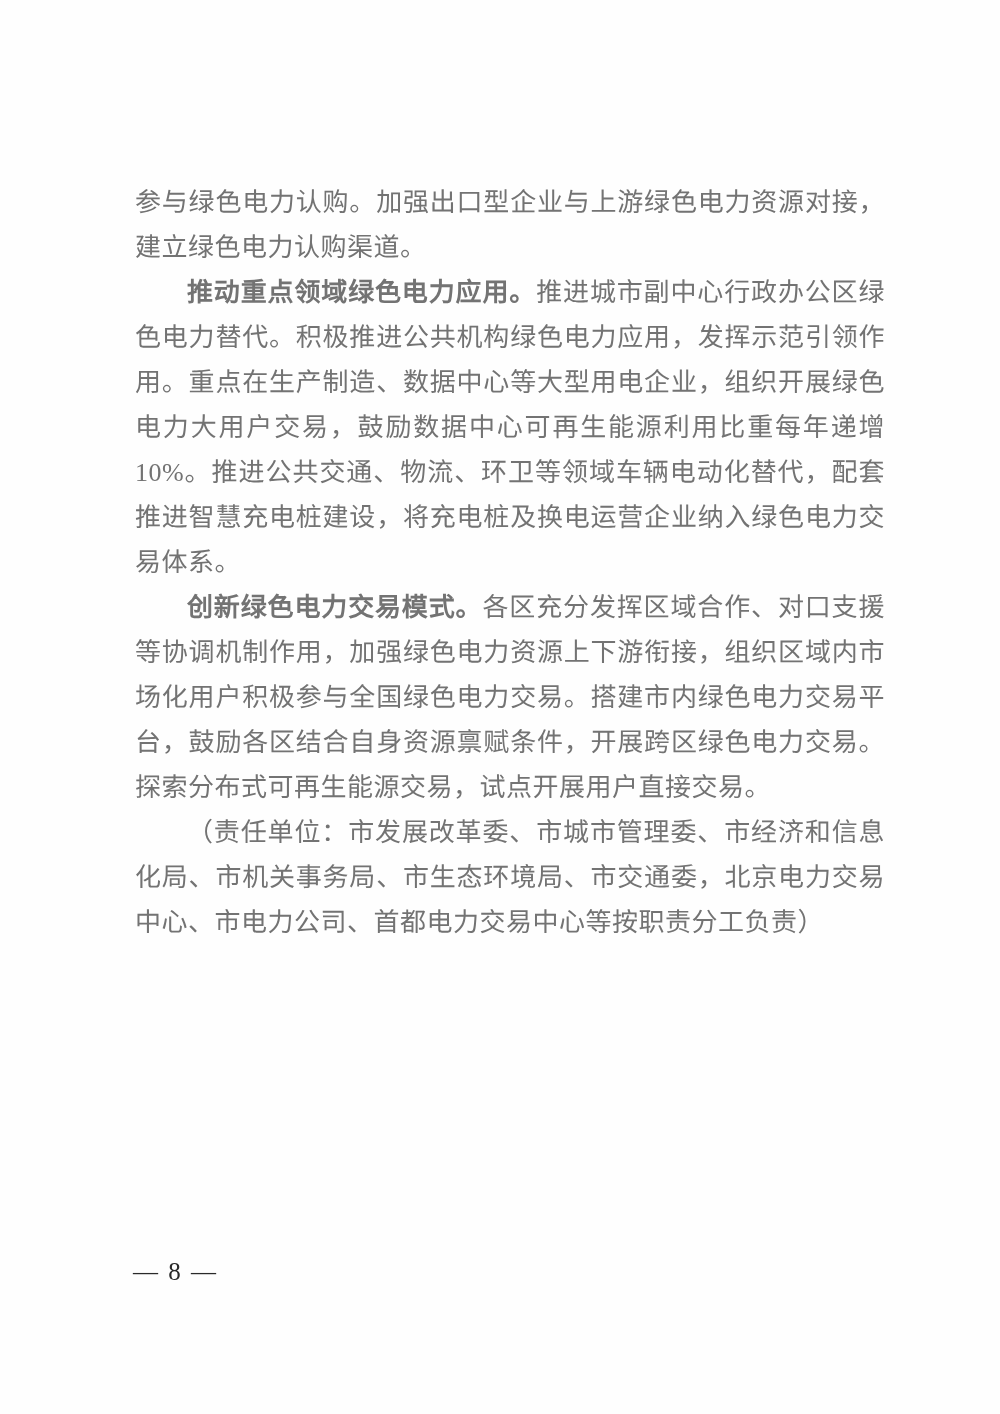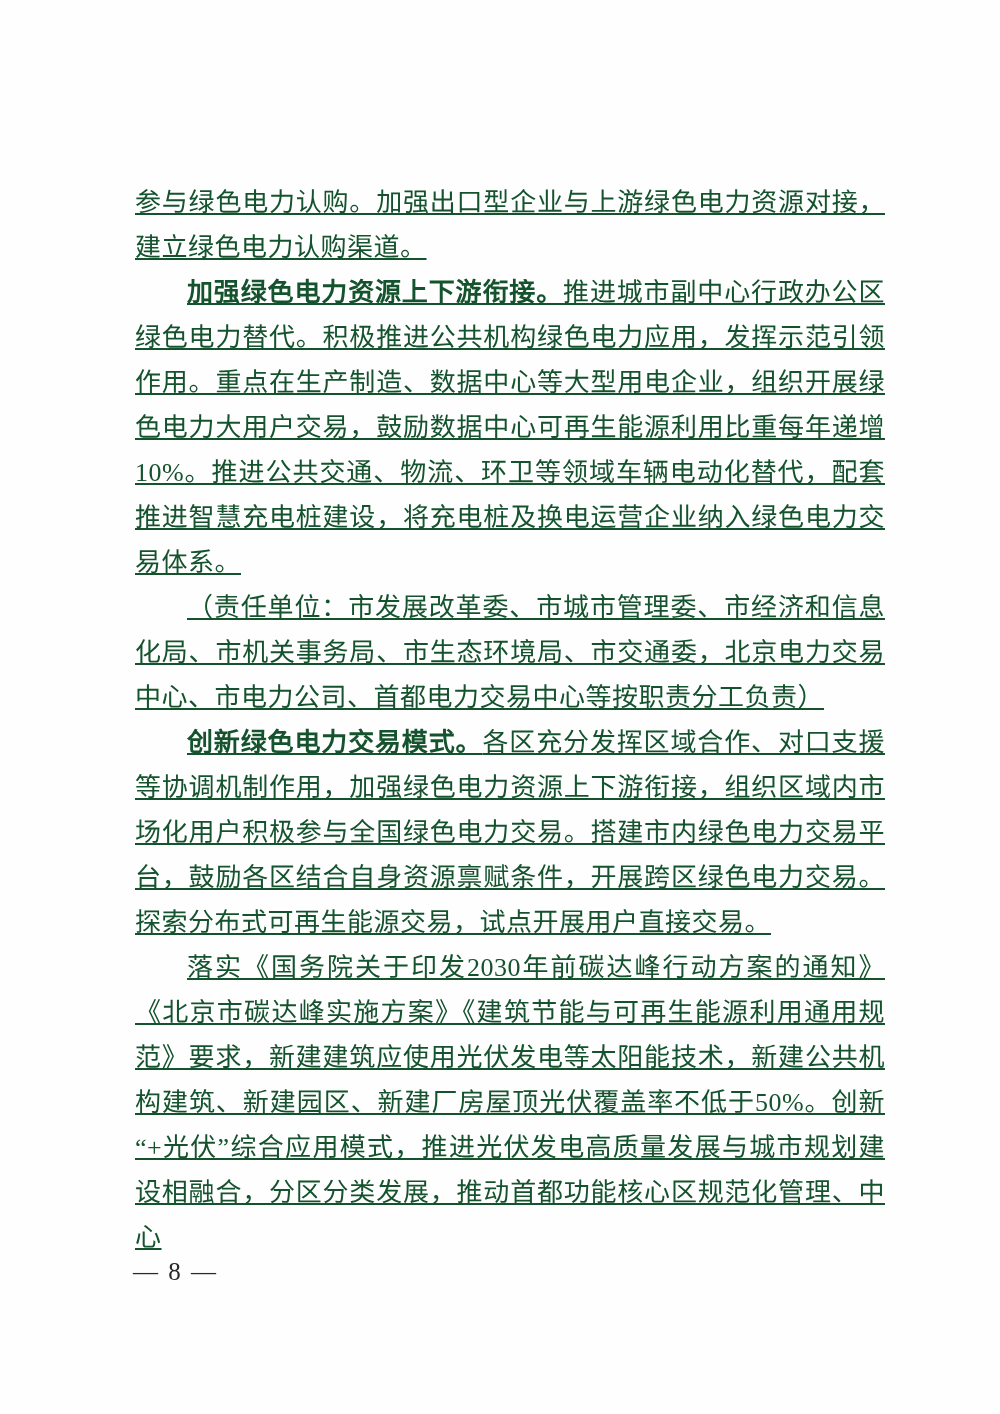--- a/index.html
+++ b/index.html
@@ -22,22 +22,21 @@
     top: 180px;
     width: 750px;
   }
   .para {
     margin: 0;
     font-size: 26px;
     line-height: 45px;
     letter-spacing: 0.5px;
     text-align: justify;
     text-justify: inter-ideograph;
-    color: #14532d;
-    text-decoration: underline;
+    color: #737373;
   }
   .para.indent {
     text-indent: 2em;
   }
   .lead {
     font-weight: 700;
     font-family: "Liberation Sans", "DejaVu Sans", sans-serif;
   }
   .footer {
     position: absolute;
@@ -50,25 +49,24 @@
   }
 </style>
 </head>
 <body>
 
 <div class="page">
   <div class="content">
 
     <p class="para"><span>参与绿色电力认购。加强出口型企业与上游绿色电力资源对接，建立绿色电力认购渠道。</span></p>
 
-    <p class="para indent"><b class="lead">加强绿色电力资源上下游衔接。</b><span>推进城市副中心行政办公区绿色电力替代。积极推进公共机构绿色电力应用，发挥示范引领作用。重点在生产制造、数据中心等大型用电企业，组织开展绿色电力大用户交易，鼓励数据中心可再生能源利用比重每年递增10%。推进公共交通、物流、环卫等领域车辆电动化替代，配套推进智慧充电桩建设，将充电桩及换电运营企业纳入绿色电力交易体系。</span></p>
+    <p class="para indent"><b class="lead">推动重点领域绿色电力应用。</b><span>推进城市副中心行政办公区绿色电力替代。积极推进公共机构绿色电力应用，发挥示范引领作用。重点在生产制造、数据中心等大型用电企业，组织开展绿色电力大用户交易，鼓励数据中心可再生能源利用比重每年递增10%。推进公共交通、物流、环卫等领域车辆电动化替代，配套推进智慧充电桩建设，将充电桩及换电运营企业纳入绿色电力交易体系。</span></p>
+
+    <p class="para indent"><b class="lead">创新绿色电力交易模式。</b><span>各区充分发挥区域合作、对口支援等协调机制作用，加强绿色电力资源上下游衔接，组织区域内市场化用户积极参与全国绿色电力交易。搭建市内绿色电力交易平台，鼓励各区结合自身资源禀赋条件，开展跨区绿色电力交易。探索分布式可再生能源交易，试点开展用户直接交易。</span></p>
 
     <p class="para indent"><span>（责任单位：市发展改革委、市城市管理委、市经济和信息化局、市机关事务局、市生态环境局、市交通委，北京电力交易中心、市电力公司、首都电力交易中心等按职责分工负责）</span></p>
 
-    <p class="para indent"><b class="lead">创新绿色电力交易模式。</b><span>各区充分发挥区域合作、对口支援等协调机制作用，加强绿色电力资源上下游衔接，组织区域内市场化用户积极参与全国绿色电力交易。搭建市内绿色电力交易平台，鼓励各区结合自身资源禀赋条件，开展跨区绿色电力交易。探索分布式可再生能源交易，试点开展用户直接交易。</span></p>
 
-
-    <p class="para indent"><span>落实《国务院关于印发2030年前碳达峰行动方案的通知》《北京市碳达峰实施方案》《建筑节能与可再生能源利用通用规范》要求，新建建筑应使用光伏发电等太阳能技术，新建公共机构建筑、新建园区、新建厂房屋顶光伏覆盖率不低于50%。创新“+光伏”综合应用模式，推进光伏发电高质量发展与城市规划建设相融合，分区分类发展，推动首都功能核心区规范化管理、中心</span></p>
 
   </div>
 
   <div class="footer"><span>— 8 —</span></div>
 </div>
 
 </body></html>

